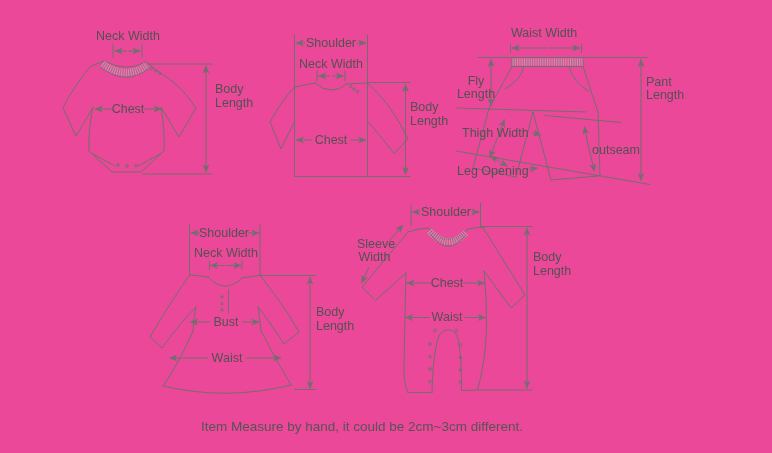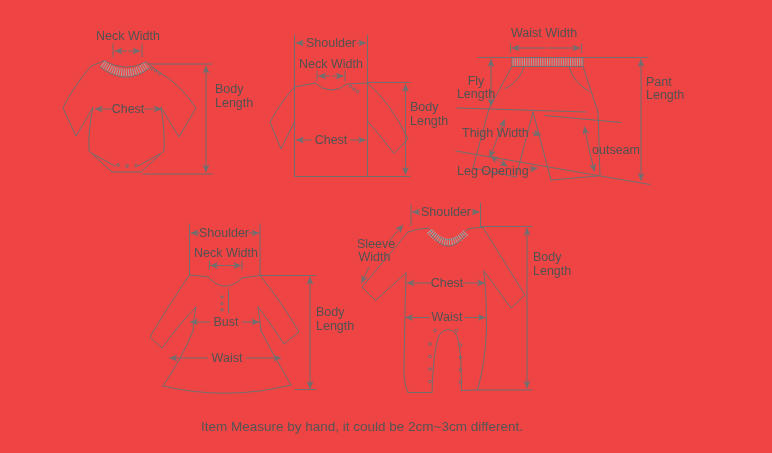--- a/index.html
+++ b/index.html
@@ -1,16 +1,16 @@
 <!DOCTYPE html>
 <html><head>
 <meta charset="utf-8">
 <style>
   html,body{margin:0;padding:0;background:#ffffff;}
-  .stage{position:relative;width:772px;height:453px;background:#ef4444;overflow:hidden;
+  .stage{position:relative;width:772px;height:453px;background:#ec4899;overflow:hidden;
          font-family:"Liberation Sans",sans-serif;}
   svg{display:block;}
   .ln{stroke:#6f6f6f;stroke-width:1;fill:none;stroke-linecap:round;stroke-linejoin:round;}
   .ar{stroke:#6f6f6f;stroke-width:1;fill:none;stroke-linecap:butt;marker-end:url(#ah);}
   .rib{stroke:#a6a6a6;fill:none;stroke-dasharray:1 1.3;}
   .dot{fill:none;stroke:#6f6f6f;stroke-width:1;}
   .lbl{font-family:"Liberation Sans",sans-serif;font-size:12.5px;fill:#525252;}
   .note{font-family:"Liberation Sans",sans-serif;font-size:13.5px;fill:#555555;}
 </style>
 </head>

